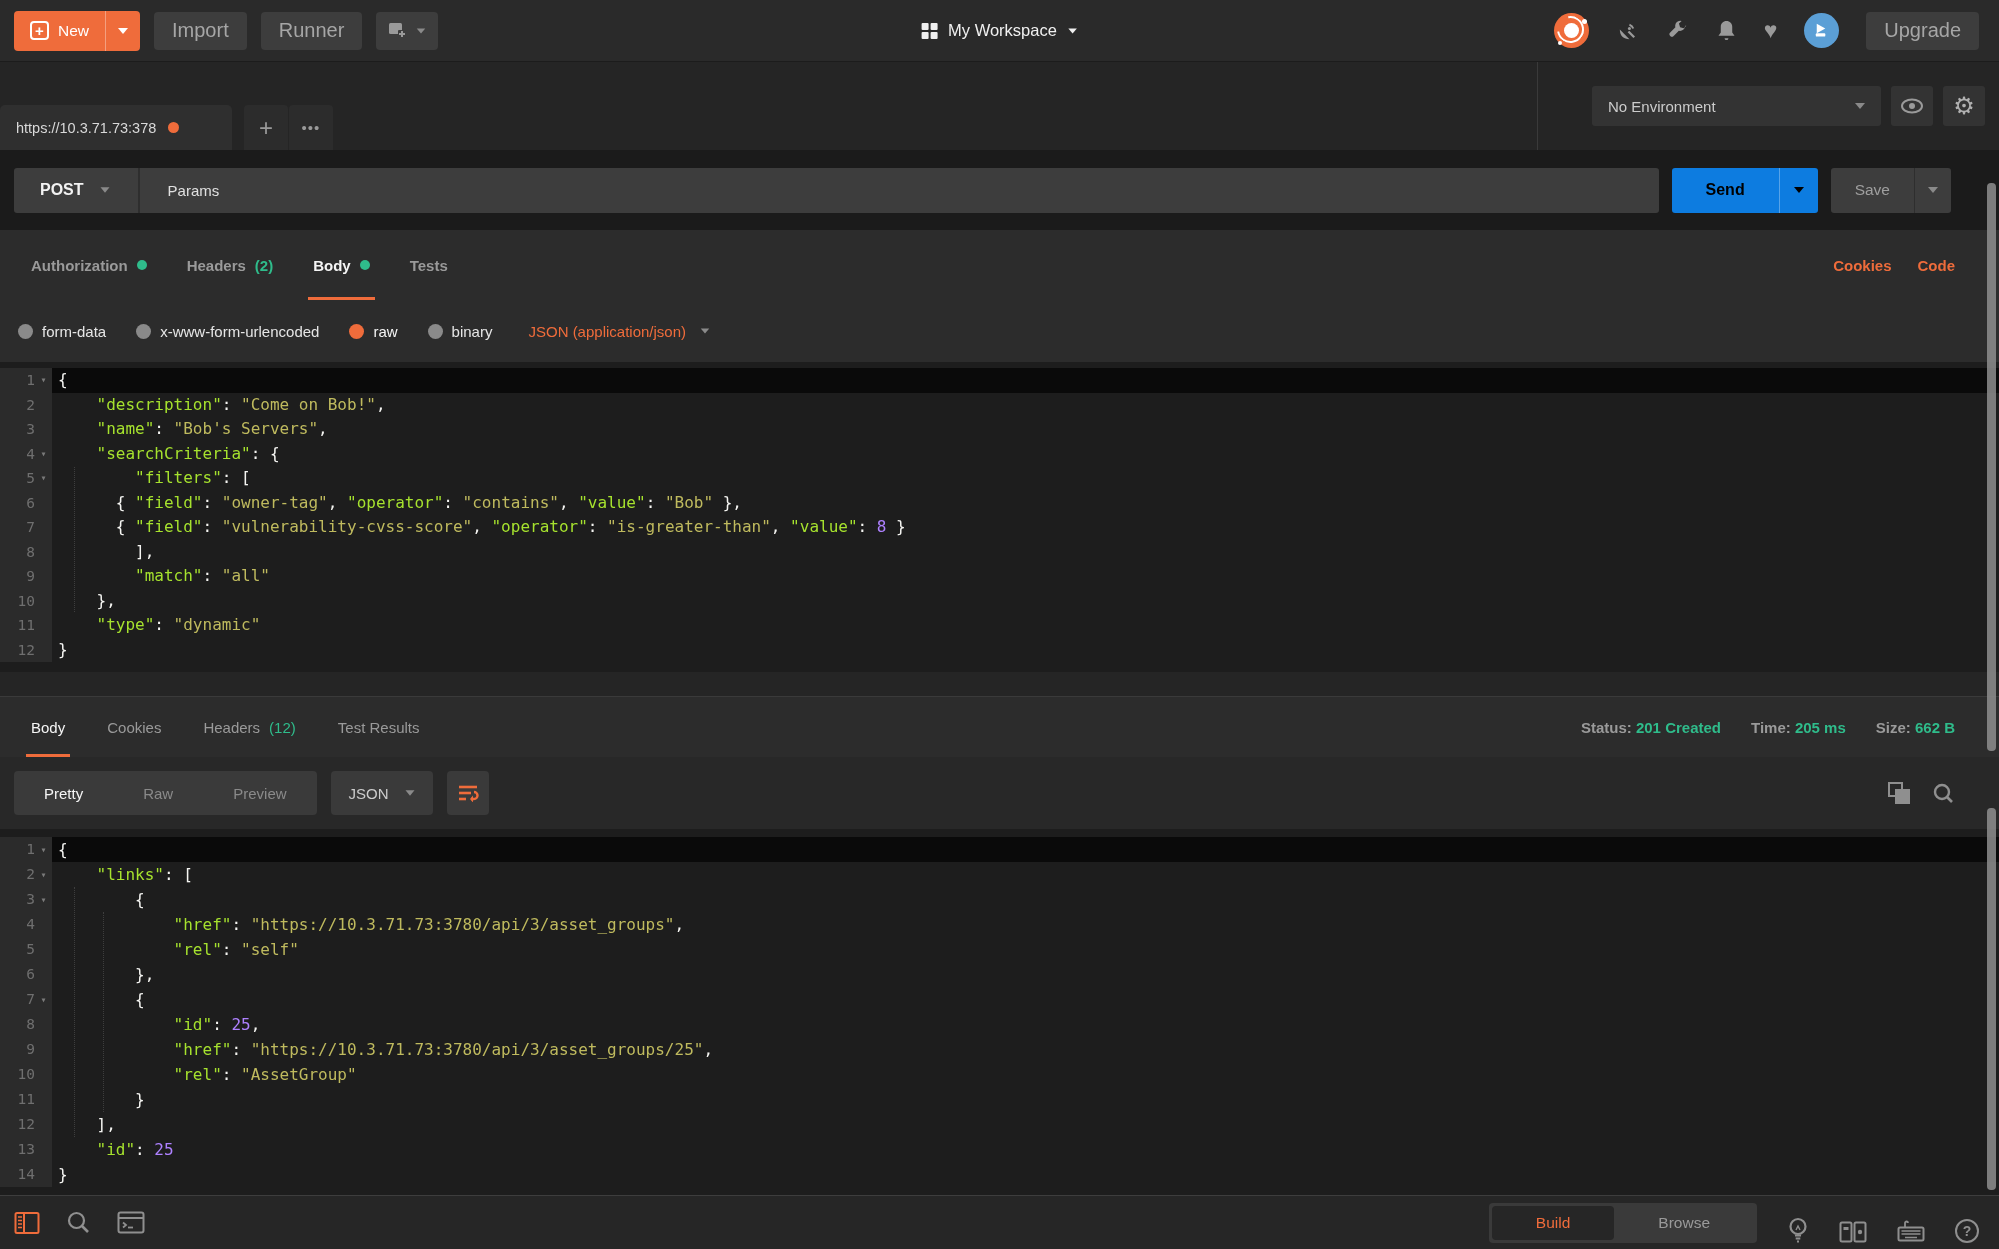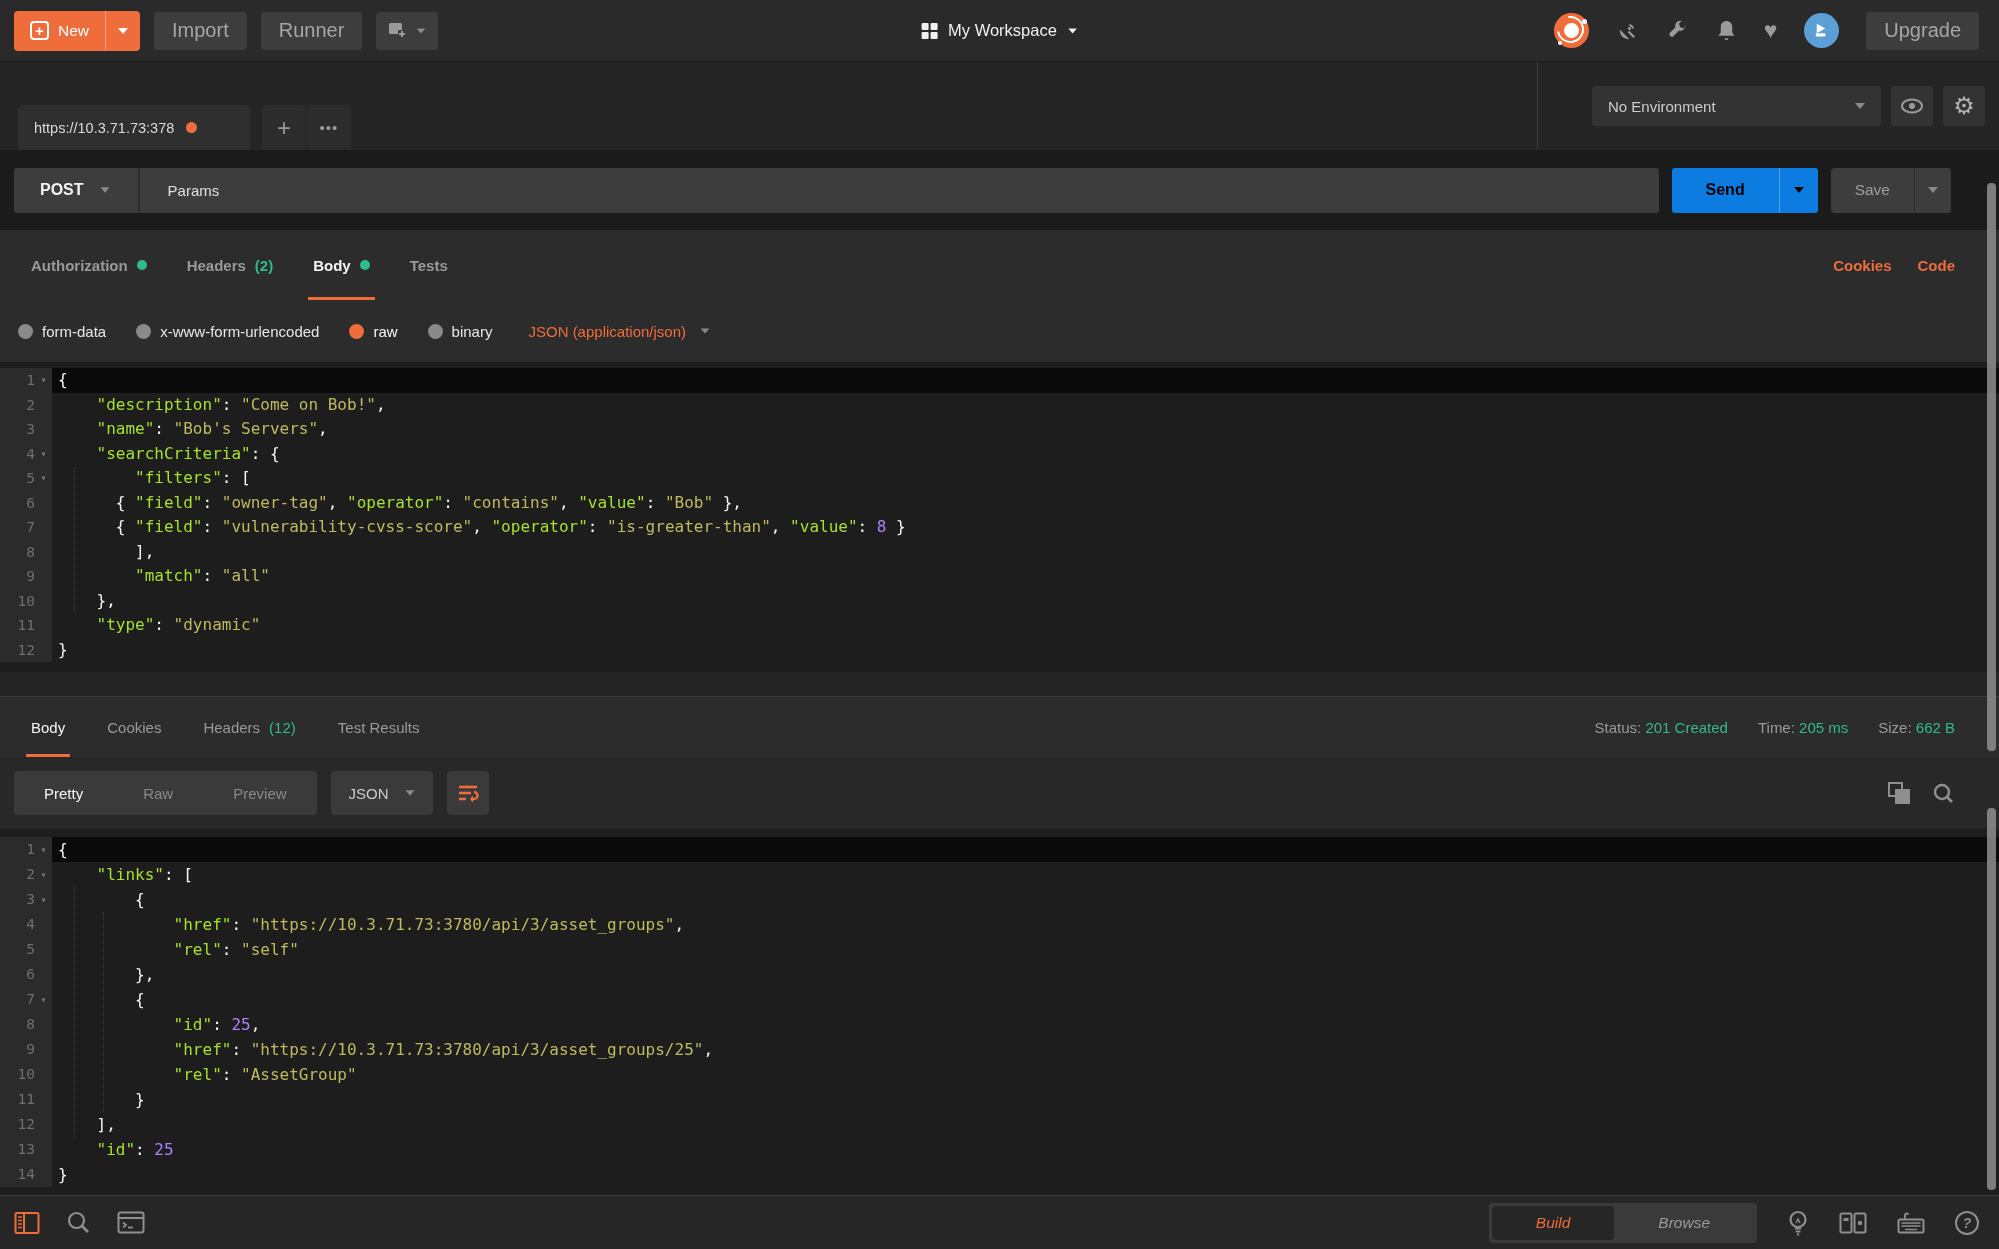--- a/index.html
+++ b/index.html
@@ -43,21 +43,21 @@
                        border-radius:50%; right:2px; top:6px; }
   .logo-circle .moon2 { position:absolute; width:4px; height:4px; background:#fff;
                         border-radius:50%; left:4px; bottom:3px; }
   .gicon { color:#9a9a9a; display:flex; align-items:center; }
   .heart-glyph { font-size:23px; line-height:1; color:#9a9a9a; }
   .avatar { width:35px; height:35px; border-radius:50%; background:#5b9fd6;
             display:flex; align-items:center; justify-content:center; }
 
   
   .tabstrip { height:88px; background:#252525; display:flex; align-items:flex-end; position:relative; }
-  .tabs-left { display:flex; align-items:flex-end; padding-left:18px; flex:1; height:100%; }
+  .tabs-left { display:flex; align-items:flex-end; flex:1; height:100%; }
   .reqtab { height:45px; width:232px; background:#2f2f2f; border-radius:5px 5px 0 0;
             display:flex; align-items:center; gap:12px; padding:0 16px; color:#d9d9d9; font-size:14.5px; }
   .dot { border-radius:50%; display:inline-block; }
   .dot-orange { width:11px; height:11px; background:var(--accent-orange); }
   .tab-plus, .tab-more { height:45px; width:44px; background:#2c2c2c; display:flex;
             align-items:center; justify-content:center; color:#9a9a9a; margin-left:1px;
             border-radius:4px 4px 0 0; font-size:15px; }
   .tab-plus { margin-left:12px; font-size:24px; font-weight:300; }
   .env-area { width:462px; height:100%; border-left:1px solid #3a3a3a; display:flex;
               align-items:center; padding:0 14px 0 12px; gap:10px; }
@@ -124,21 +124,21 @@
   .tk-k { color:var(--code-key); }
   .tk-v { color:var(--code-string); }
   .tk-n { color:var(--code-number); }
   .guide { position:absolute; width:0; border-left:1px dotted #666; opacity:.45; }
 
   .gap-strip { height:24px; background:#252525; }
 
   
   .resptabs { height:61px; background:#2c2c2c; border-top:1px solid #3a3a3a;
               display:flex; align-items:center; padding:0 44px 0 18px; }
-  .resp-meta { margin-left:auto; display:flex; gap:30px; font-size:15px; }
+  .resp-meta { margin-left:auto; display:flex; gap:30px; font-size:15px;font-weight:bold; }
   .meta-label { color:#9a9a9a; }
   .meta-value { color:var(--status-green); }
 
   .respactions { height:72px; background:#282828; display:flex; align-items:center; padding:0 44px 0 14px; }
   .viewgroup { height:44px; background:#3a3a3a; border-radius:4px; display:flex; align-items:stretch; overflow:hidden; }
   .vbtn { display:flex; align-items:center; padding:0 30px; color:#8a8a8a; font-size:15px; }
   .vbtn.active { color:#f5f5f5; }
   .fmt-select { height:44px; background:#3a3a3a; border-radius:4px; margin-left:14px;
                 display:flex; align-items:center; gap:16px; padding:0 18px; color:#cccccc; font-size:15px; }
   .fmt-select .caret { color:#8a8a8a; transform:scale(.9); }
@@ -146,21 +146,21 @@
               display:flex; align-items:center; justify-content:center; }
   .resp-icons { margin-left:auto; display:flex; gap:22px; align-items:center; }
   .copy-icon { position:relative; width:22px; height:22px; }
   .copy-icon .b { position:absolute; left:0; top:0; width:15px; height:15px; border:2px solid #8f8f8f; }
   .copy-icon .f { position:absolute; right:0; bottom:0; width:15px; height:15px; background:#8f8f8f; }
 
   
   .bottombar { height:54px; background:#262626; border-top:1px solid #3d3d3d;
                display:flex; align-items:center; padding:0 20px 0 14px; }
   .foot-left { display:flex; align-items:center; gap:26px; }
-  .foot-right { margin-left:auto; display:flex; align-items:center; gap:30px;font-style:italic; }
+  .foot-right { margin-left:auto; display:flex; align-items:flex-end; gap:30px; }
   .seg { height:40px; background:#3a3a3a; border-radius:4px; display:flex; align-items:center; padding:3px; }
   .seg-btn { height:34px; border-radius:4px; display:flex; align-items:center; padding:0 44px; font-size:15.5px; color:#9a9a9a; }
   .seg-btn.active { background:#262626; color:var(--accent-orange); }
   .help-circle { width:24px; height:24px; border:2px solid #8f8f8f; border-radius:50%;
                  color:#8f8f8f; display:flex; align-items:center; justify-content:center;
                  font-size:14px; font-weight:bold; }
 
   
   .sb-thumb { position:absolute; right:3px; width:9px; background:#8e8e8e; border-radius:4px; opacity:.85; }
   .sb-a { top:183px; height:568px; }

